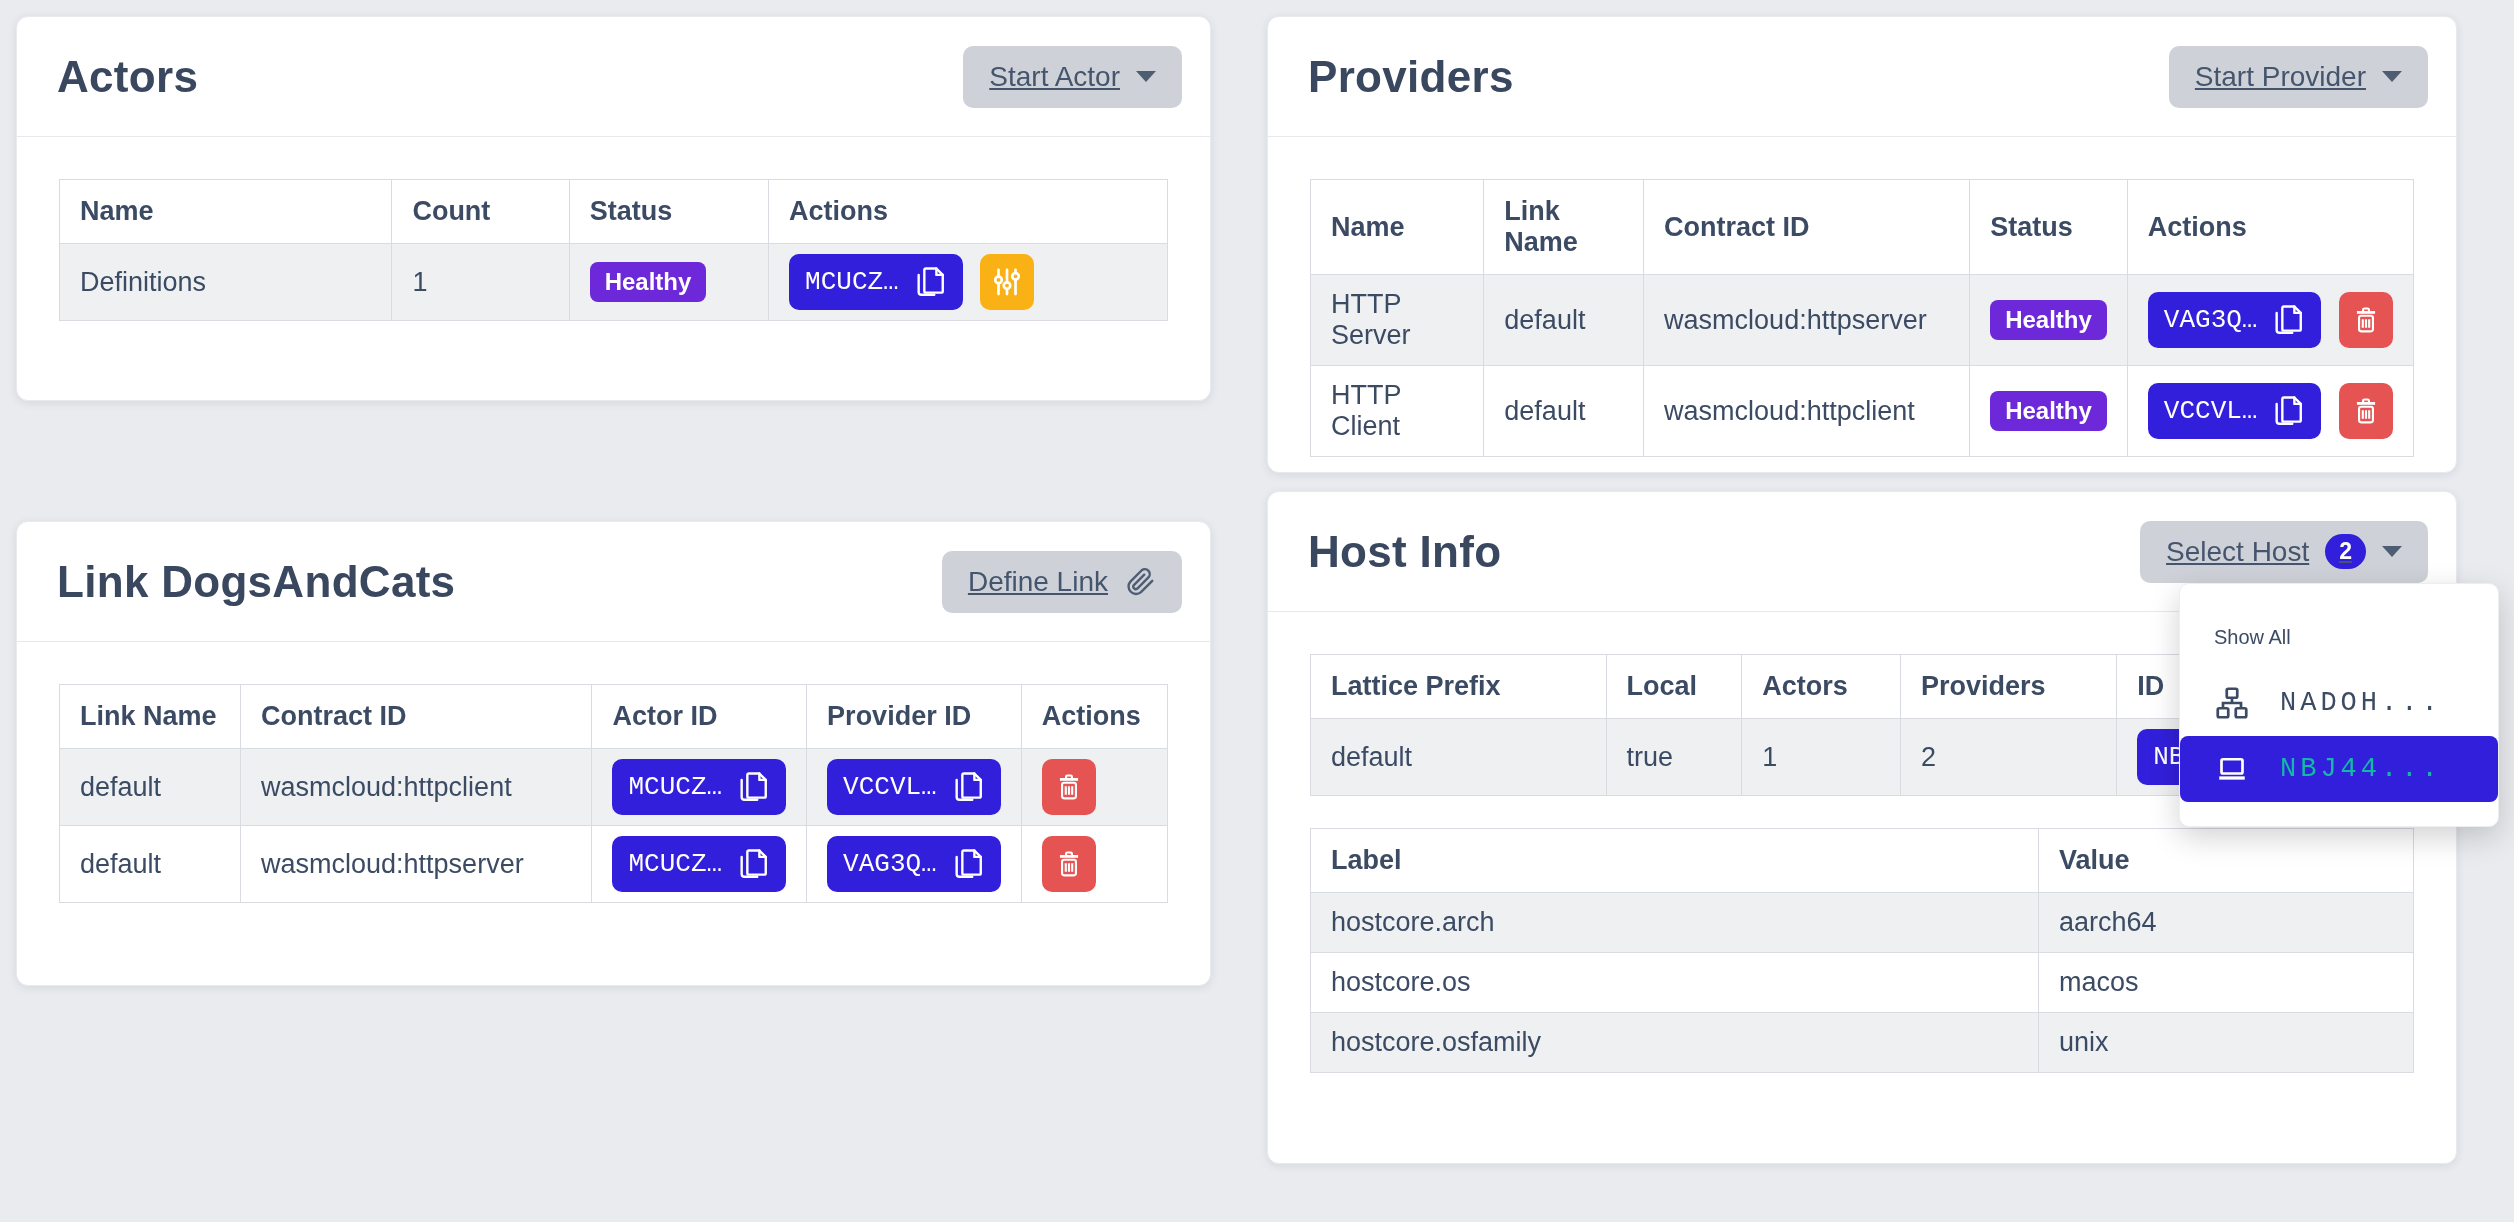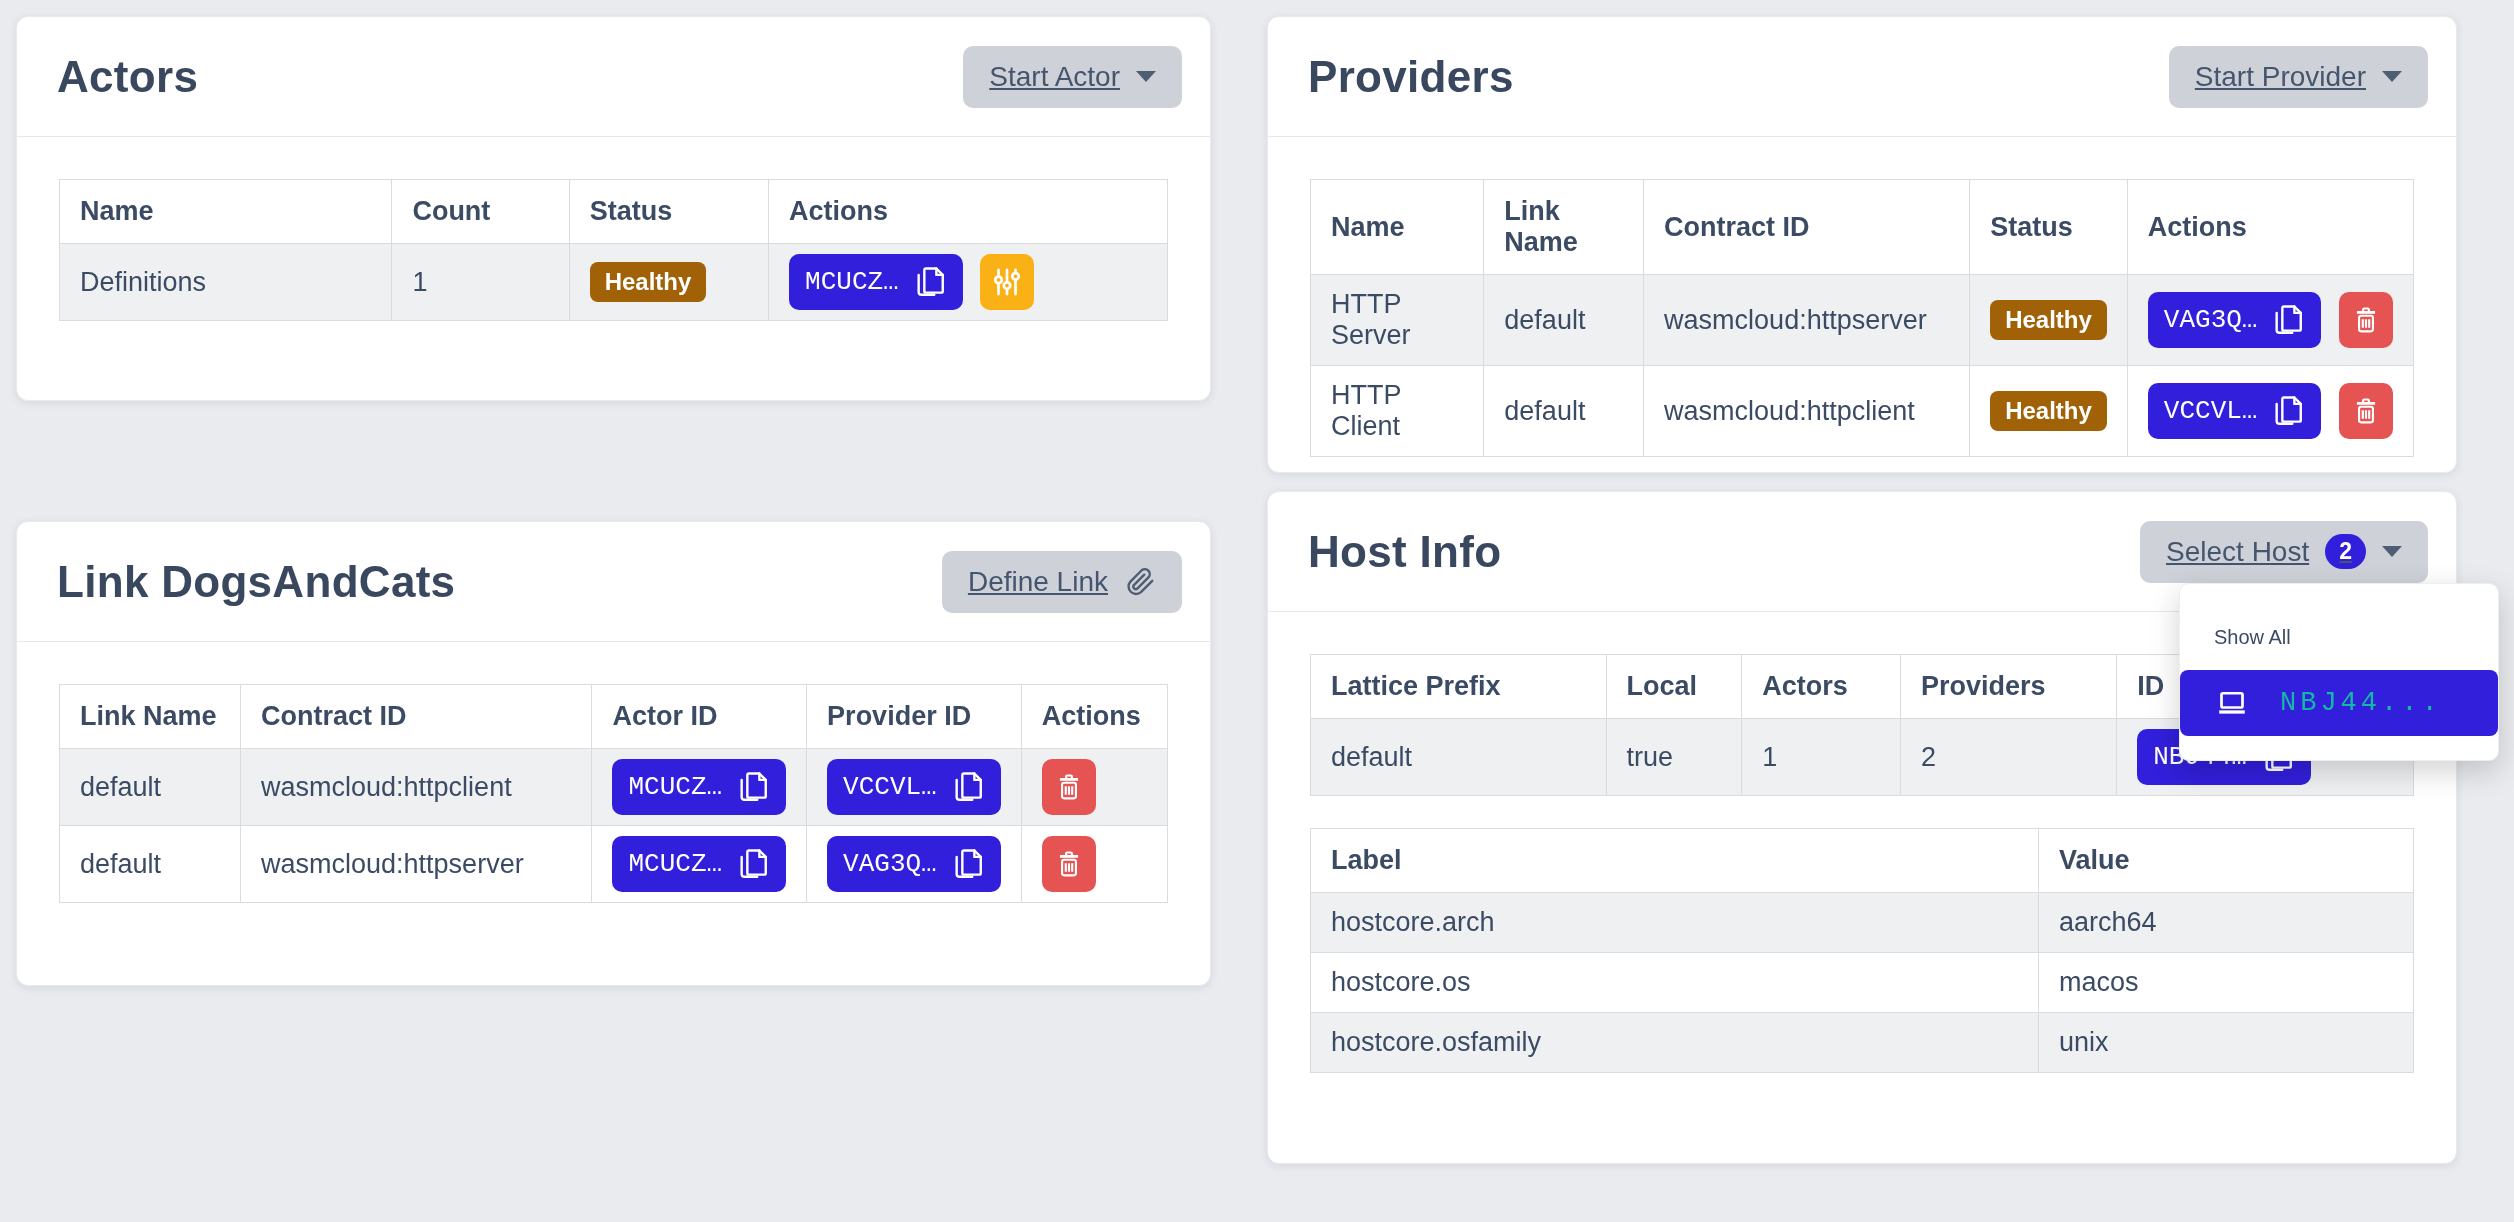--- a/index.html
+++ b/index.html
@@ -53,21 +53,21 @@
   }
 
   table { width:100%; border-collapse:collapse; font-size:27px; color:#3c4b64; background:#fff; }
   th, td { border:1px solid #d8dbe0; text-align:left; vertical-align:middle; }
   th { font-weight:700; padding:16px 20px; background:#fff; }
   td { padding:14px 20px; }
   td.actions-cell, td.btn-cell { padding:10px 20px; white-space:nowrap; }
   tr.stripe td { background:#eef0f2; }
 
   .badge-success {
-    display:inline-block; background:#a16207; color:#fff;
+    display:inline-block; background:#6d28d9; color:#fff;
     font-size:24px; font-weight:700; padding:8px 15px;
     border-radius:8px; line-height:1;
   }
   .btn-id {
     background:#321fdb; color:#fff; border:none; cursor:pointer;
     font-family:"Liberation Mono", monospace; font-size:26px;
     height:56px; padding:0 16px; border-radius:10px;
     display:inline-flex; align-items:center; gap:14px;
     vertical-align:middle;
   }
@@ -368,20 +368,31 @@
     <div class="card-title">Host Info</div>
     <button class="btn-secondary">
       <span>Select Host</span>
       <span class="count-pill">2</span>
       <span class="caret"></span>
     </button>
   </div>
 
   <div class="dropdown-menu">
     <div class="dropdown-item">Show All</div>
+    <div class="dropdown-item mono">
+      <span class="icon">
+        <svg width="36" height="36" viewBox="0 0 24 24" fill="none" stroke="#3c4b64" stroke-width="1.8">
+          <rect x="8.5" y="2.5" width="7" height="6" rx="1"></rect>
+          <rect x="2.5" y="15.5" width="7" height="6" rx="1"></rect>
+          <rect x="14.5" y="15.5" width="7" height="6" rx="1"></rect>
+          <path d="M12 8.5V12M6 15.5V12h12v3.5"></path>
+        </svg>
+      </span>
+      <span>NADOH...</span>
+    </div>
     <div class="dropdown-item mono selected">
       <span class="icon">
         <svg width="36" height="36" viewBox="0 0 24 24" fill="none" stroke="#fff" stroke-width="1.8">
           <rect x="5" y="5.5" width="14" height="9.5" rx="1"></rect>
           <path d="M3.5 18h17" stroke-width="2.2"></path>
         </svg>
       </span>
       <span>NBJ44...</span>
     </div>
   </div>

